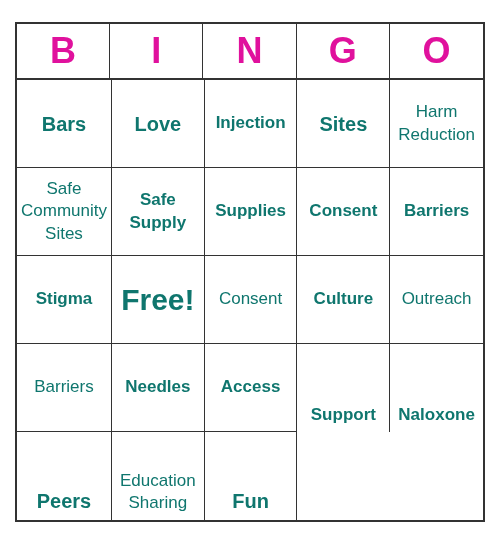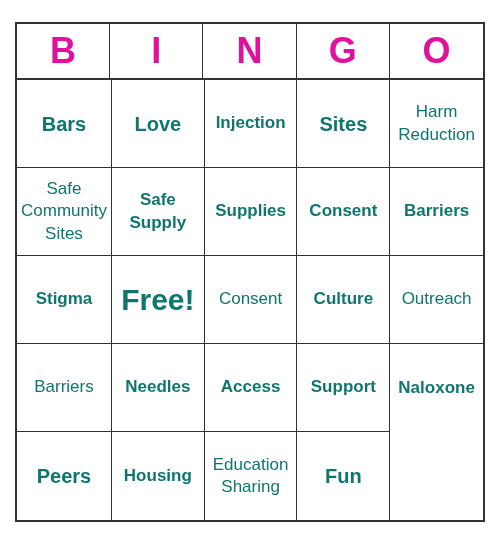--- a/index.html
+++ b/index.html
@@ -46,20 +46,21 @@
       justify-content: center;
       text-align: center;
       padding: 6px 4px;
       color: #0f766e;
     }
     .bingo-cell:nth-child(5n) {
       border-right: none;
     }
     .bingo-cell:nth-last-child(-n+5) {
       border-bottom: none;
+      align-items: flex-end;
     }
     .bingo-cell span {
       font-size: 14px;
       line-height: 1.3;
     }
     .bingo-cell.large span {
       font-size: 20px;
       font-weight: bold;
     }
     .bingo-cell.medium span {
@@ -142,23 +143,20 @@
       </div>
       <div class="bingo-cell medium">
         <span>Support</span>
       </div>
       <div class="bingo-cell medium">
         <span>Naloxone</span>
       </div>
       <div class="bingo-cell large">
         <span>Peers</span>
       </div>
-      <div class="bingo-cell medium">
-        <span>Housing</span>
-      </div>
       <div class="bingo-cell small">
         <span>Education Sharing</span>
       </div>
       <div class="bingo-cell large">
         <span>Fun</span>
       </div>
     </div>
 </div>
 
 </body></html>

